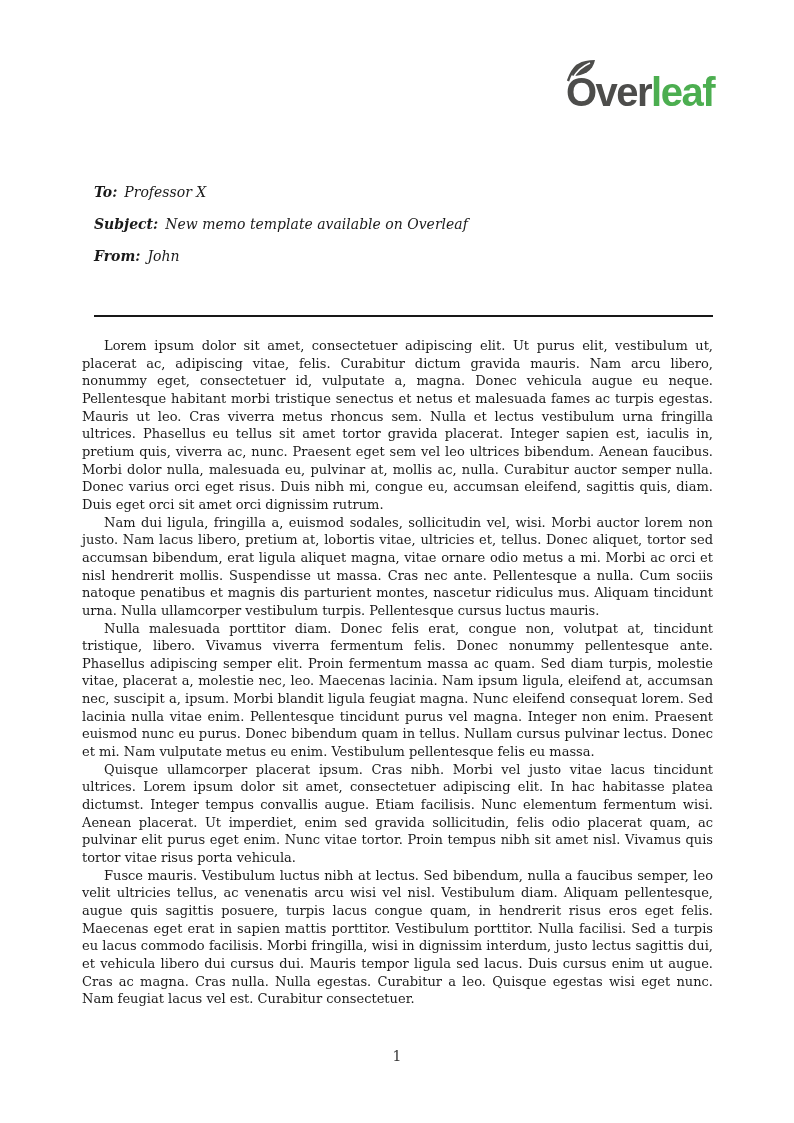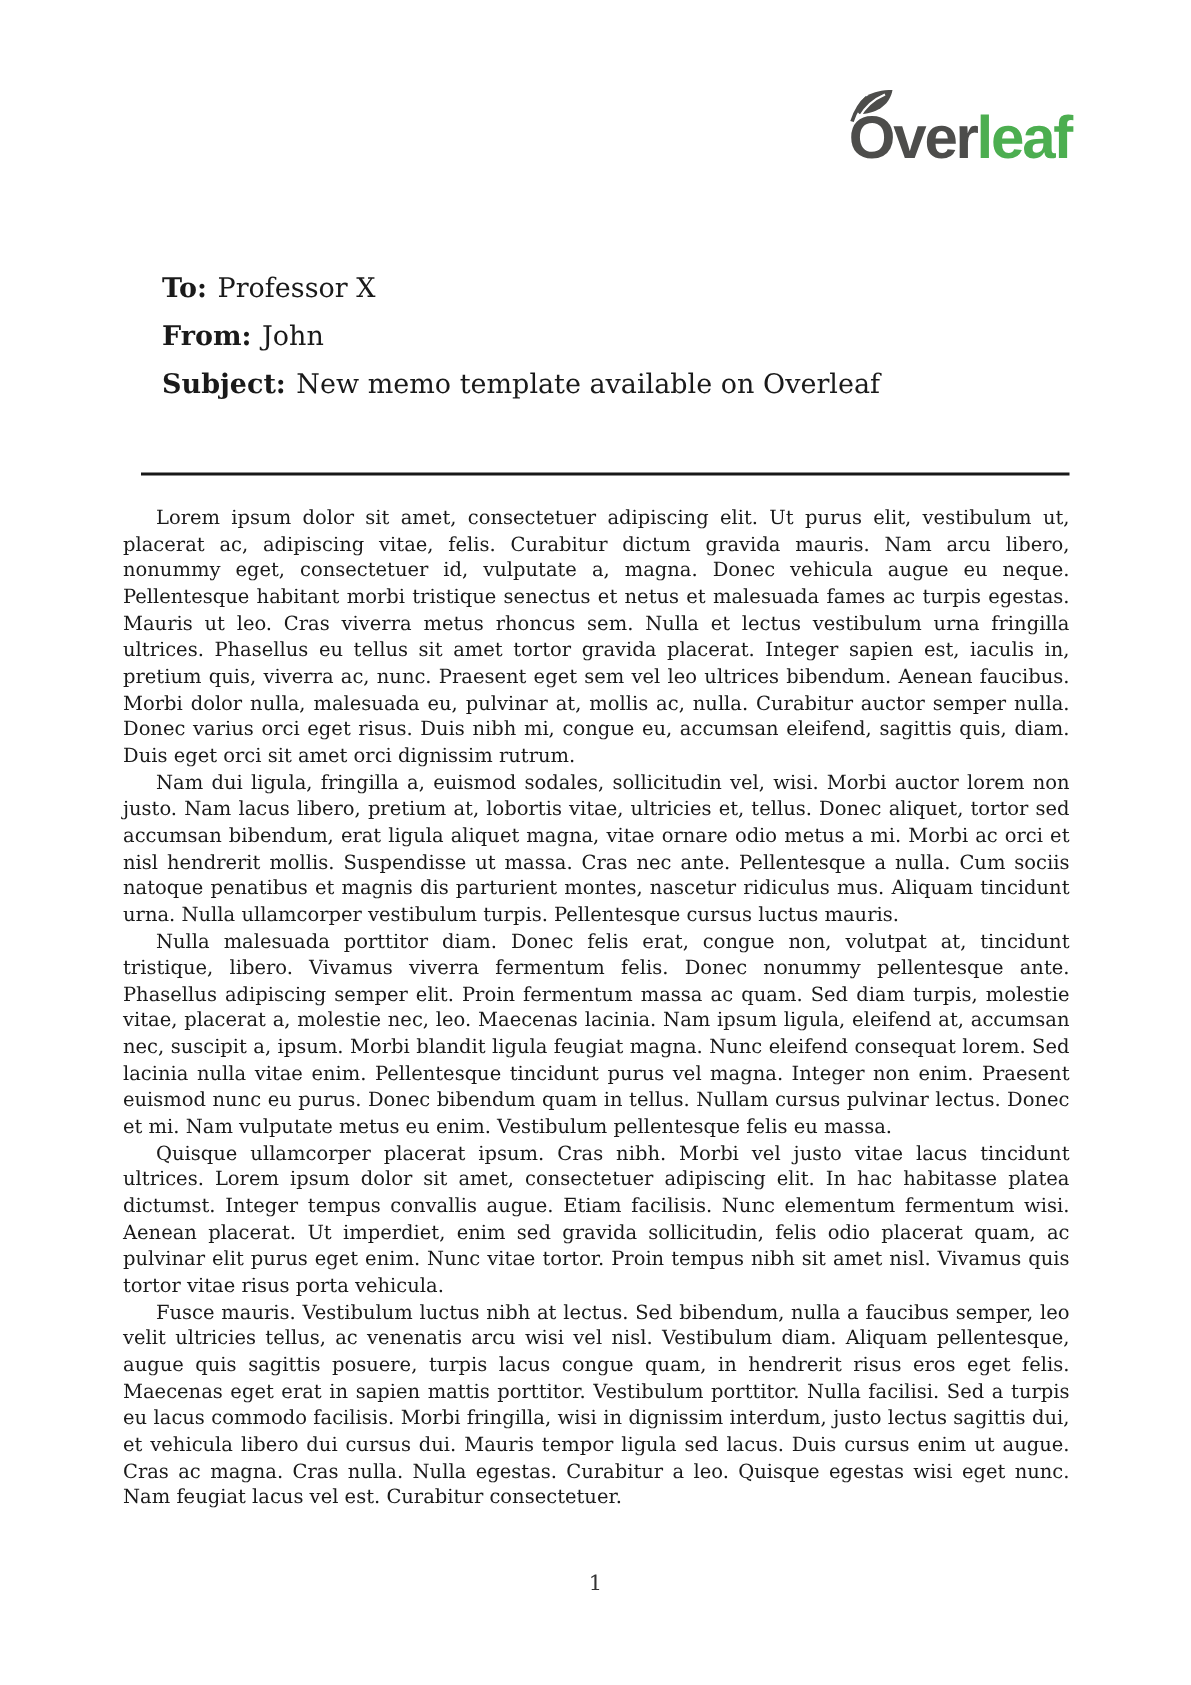--- a/index.html
+++ b/index.html
@@ -38,23 +38,24 @@
     left: -3px;
     top: 0px;
     width: 34px;
     height: 24px;
   }
 
   
   .memo-header {
     position: absolute;
     top: 183px;
-    left: 108px;
+    left: 94px;
     right: 81px;
-    font-size: 18px;
+    font-size: 14px;
+    font-style: italic;
   }
   .memo-header .field {
     margin-bottom: 13px;
     line-height: 19px;
   }
   .memo-header .label {
     font-weight: bold;
   }
   .memo-header .value {
     margin-left: 7px;
@@ -112,24 +113,24 @@
       <path d="M5 23 C7 17, 10 11, 15 7" stroke="#4d4d4b" stroke-width="2.4" fill="none"></path>
     </svg>
     <span class="over">Over</span><span class="leaf">leaf</span>
   </div>
 
   <div class="memo-header">
     <div class="field">
       <span class="label">To:</span><span class="value">Professor X</span>
     </div>
     <div class="field">
-      <span class="label">From:</span><span class="value">John</span>
+      <span class="label">Subject:</span><span class="value">New memo template available on Overleaf</span>
     </div>
     <div class="field">
-      <span class="label">Subject:</span><span class="value">New memo template available on Overleaf</span>
+      <span class="label">From:</span><span class="value">John</span>
     </div>
   </div>
 
   <hr class="rule">
 
   <div class="memo-body" lang="la">
     <p>Lorem ipsum dolor sit amet, consectetuer adipiscing elit. Ut purus elit, vestibulum ut, placerat ac, adipiscing vitae, felis. Curabitur dictum gravida mauris. Nam arcu libero, nonummy eget, consectetuer id, vulputate a, magna. Donec vehicula augue eu neque. Pellentesque habitant morbi tristique senectus et netus et malesuada fames ac turpis egestas. Mauris ut leo. Cras viverra metus rhoncus sem. Nulla et lectus vestibulum urna fringilla ultrices. Phasellus eu tellus sit amet tortor gravida placerat. Integer sapien est, iaculis in, pretium quis, viverra ac, nunc. Praesent eget sem vel leo ultrices bibendum. Aenean faucibus. Morbi dolor nulla, malesuada eu, pulvinar at, mollis ac, nulla. Curabitur auctor semper nulla. Donec varius orci eget risus. Duis nibh mi, congue eu, accumsan eleifend, sagittis quis, diam. Duis eget orci sit amet orci dignissim rutrum.</p>
     <p>Nam dui ligula, fringilla a, euismod sodales, sollicitudin vel, wisi. Morbi auctor lorem non justo. Nam lacus libero, pretium at, lobortis vitae, ultricies et, tellus. Donec aliquet, tortor sed accumsan bibendum, erat ligula aliquet magna, vitae ornare odio metus a mi. Morbi ac orci et nisl hendrerit mollis. Suspendisse ut massa. Cras nec ante. Pellentesque a nulla. Cum sociis natoque penatibus et magnis dis parturient montes, nascetur ridiculus mus. Aliquam tincidunt urna. Nulla ullamcorper vestibulum turpis. Pellentesque cursus luctus mauris.</p>
     <p>Nulla malesuada porttitor diam. Donec felis erat, congue non, volutpat at, tincidunt tristique, libero. Vivamus viverra fermentum felis. Donec nonummy pellentesque ante. Phasellus adipiscing semper elit. Proin fermentum massa ac quam. Sed diam turpis, molestie vitae, placerat a, molestie nec, leo. Maecenas lacinia. Nam ipsum ligula, eleifend at, accumsan nec, suscipit a, ipsum. Morbi blandit ligula feugiat magna. Nunc eleifend consequat lorem. Sed lacinia nulla vitae enim. Pellentesque tincidunt purus vel magna. Integer non enim. Praesent euismod nunc eu purus. Donec bibendum quam in tellus. Nullam cursus pulvinar lectus. Donec et mi. Nam vulputate metus eu enim. Vestibulum pellentesque felis eu massa.</p>
     <p>Quisque ullamcorper placerat ipsum. Cras nibh. Morbi vel justo vitae lacus tincidunt ultrices. Lorem ipsum dolor sit amet, consectetuer adipiscing elit. In hac habitasse platea dictumst. Integer tempus convallis augue. Etiam facilisis. Nunc elementum fermentum wisi. Aenean placerat. Ut imperdiet, enim sed gravida sollicitudin, felis odio placerat quam, ac pulvinar elit purus eget enim. Nunc vitae tortor. Proin tempus nibh sit amet nisl. Vivamus quis tortor vitae risus porta vehicula.</p>

